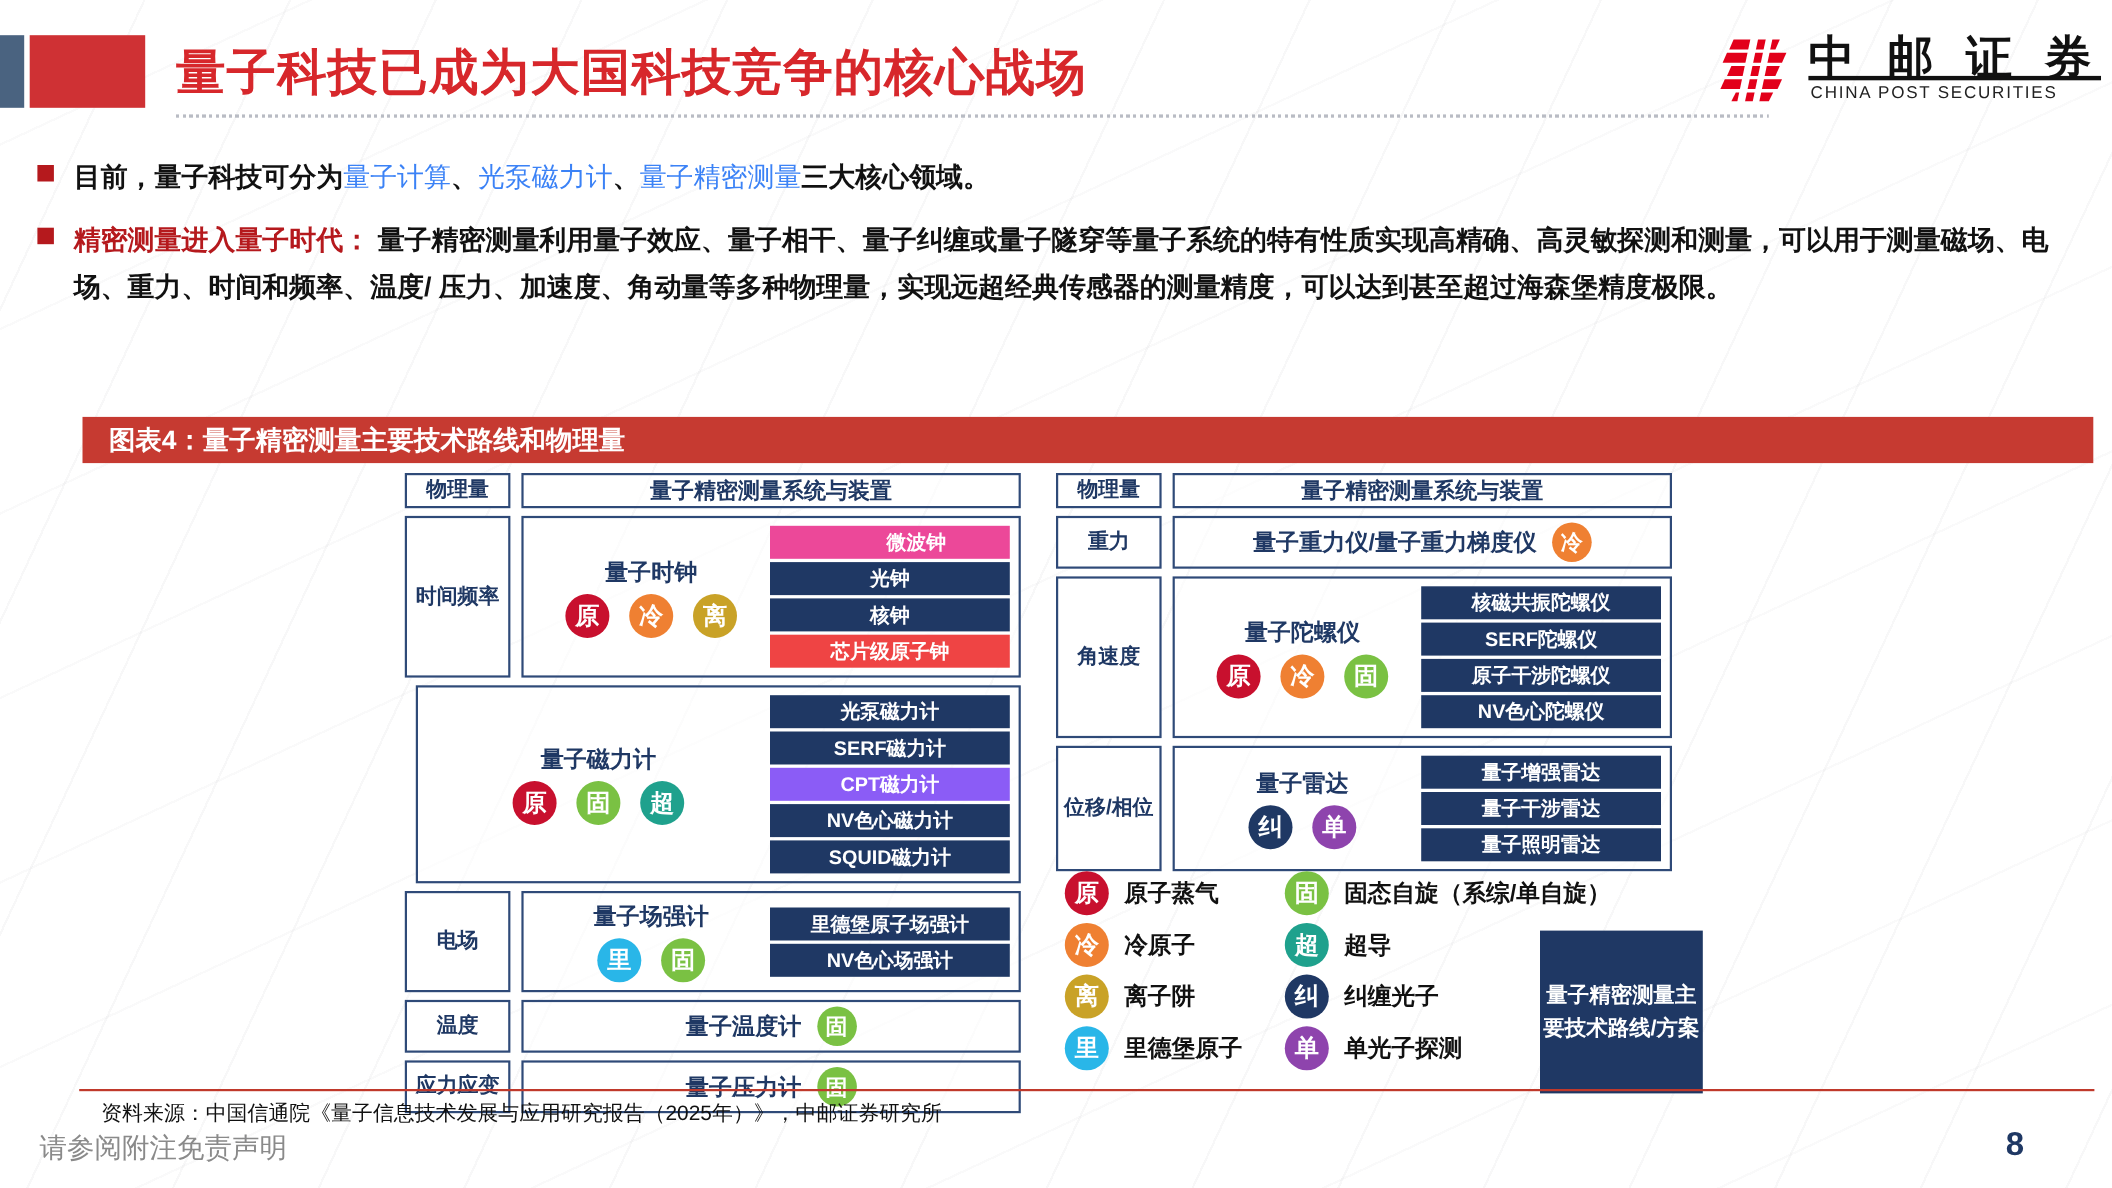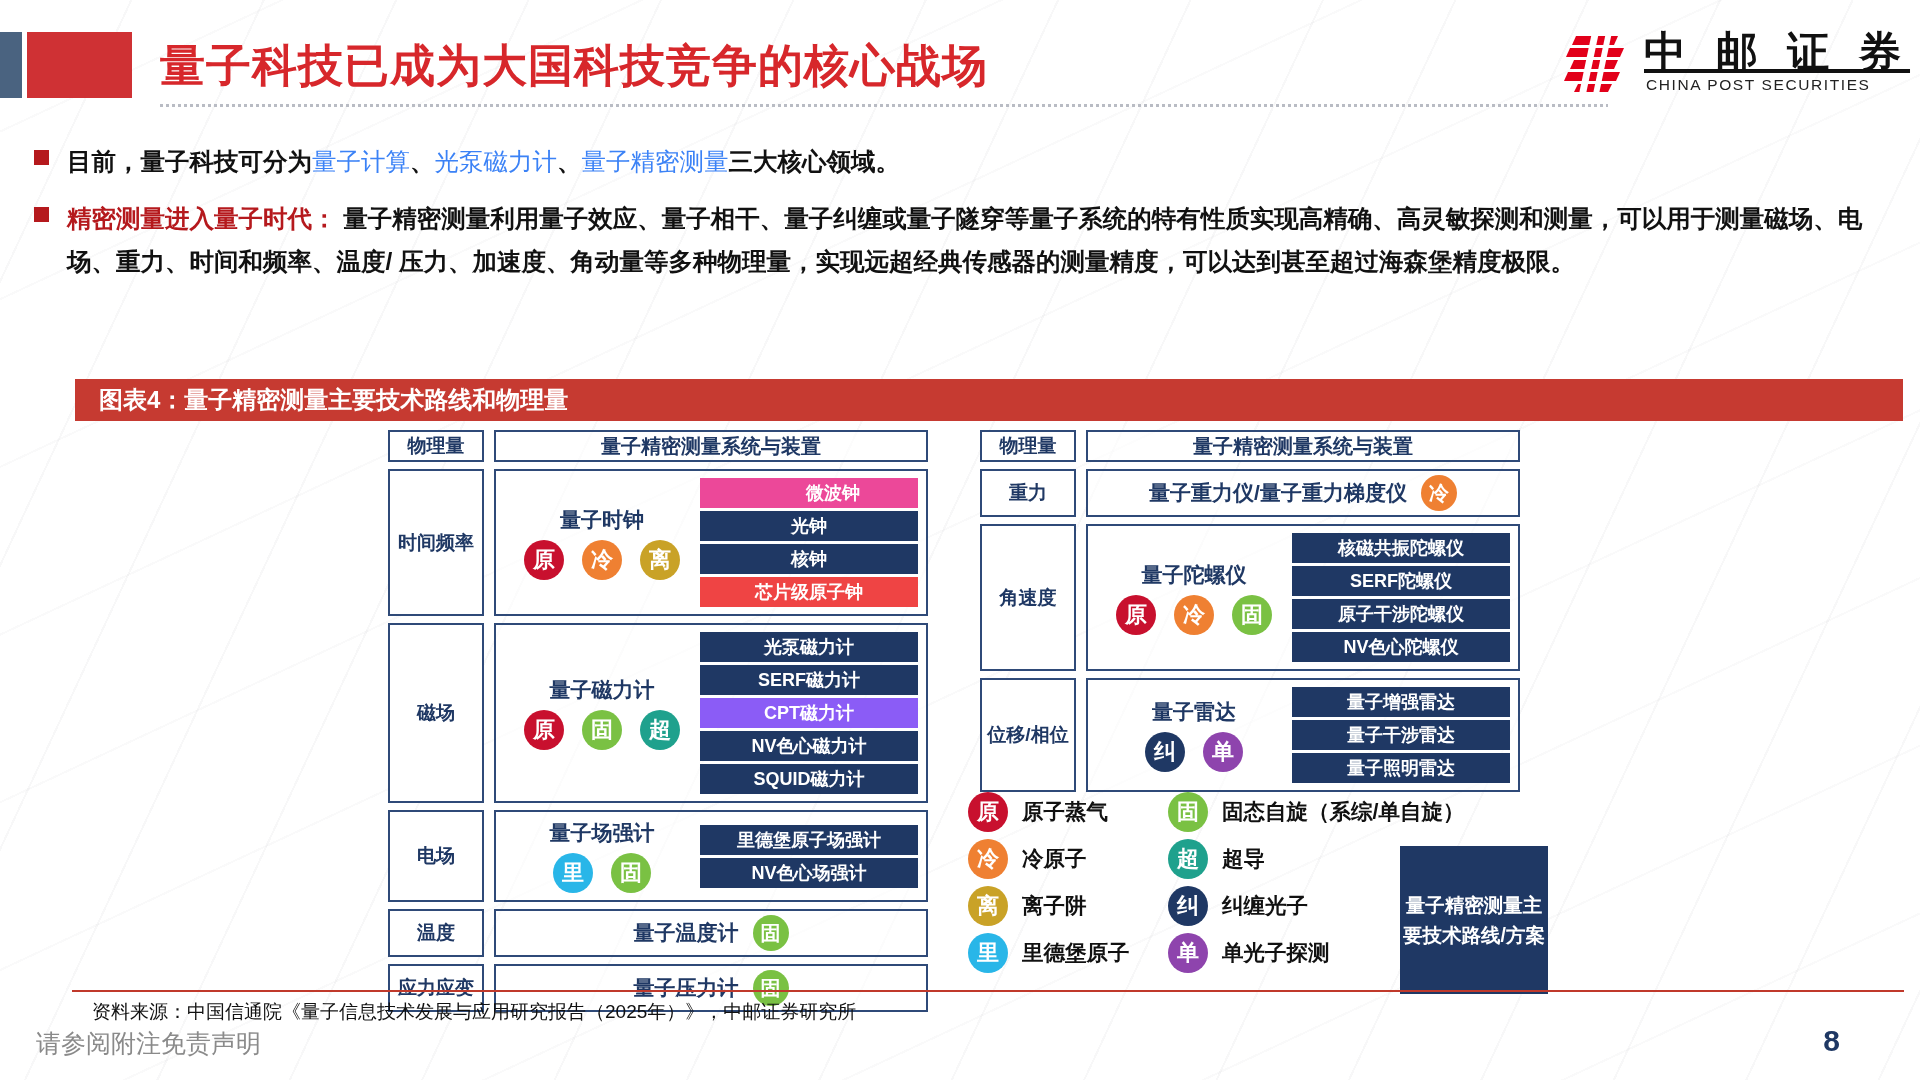--- a/index.html
+++ b/index.html
@@ -58,21 +58,20 @@
   .col{position:absolute;top:0;width:560px;}
   .col-l{left:0;}
   .col-r{left:592px;}
 
   .row{display:flex;align-items:stretch;margin-bottom:7px;}
   .pq{
     flex:0 0 96px;border:2px solid #2f4a78;background:#fff;
     display:flex;align-items:center;justify-content:center;text-align:left;
     color:#1f3864;font-weight:bold;font-size:19px;line-height:24px;
     box-sizing:border-box;
-    margin-left:20px;
   }
   .sys{
     flex:1 1 auto;margin-left:10px;border:2px solid #2f4a78;background:rgba(255,255,255,.62);
     box-sizing:border-box;position:relative;display:flex;align-items:center;
   }
   .hdr-row .pq,.hdr-row .sys{height:32px;}
   .hdr-row .sys{justify-content:center;color:#1f3864;font-weight:bold;font-size:20px;}
   .hdr-row .pq{font-size:19px;}
 
   .sys-inner{display:flex;width:100%;align-items:center;padding:7px 8px;box-sizing:border-box;}
@@ -185,21 +184,20 @@
               <div class="chips">
                 <div class="chip" style="background: #ec4899; padding-left: 48px;">微波钟</div>
                 <div class="chip" style="background: rgb(31, 56, 100);">光钟</div>
                 <div class="chip" style="background: rgb(31, 56, 100);">核钟</div>
                 <div class="chip" style="background: #ef4444;">芯片级原子钟</div>
               </div>
             </div>
           </div>
         </div>
         <div class="row">
-          <div class="pq">磁场</div>
           <div class="sys">
             <div class="sys-inner">
               <div class="grp">
                 <div class="grp-name">量子磁力计</div>
                 <div class="badges">
                   <div class="bdg" style="background: rgb(200, 16, 46);">原</div>
                   <div class="bdg" style="background: rgb(122, 193, 67);">固</div>
                   <div class="bdg" style="background: rgb(31, 161, 141);">超</div>
                 </div>
               </div>

